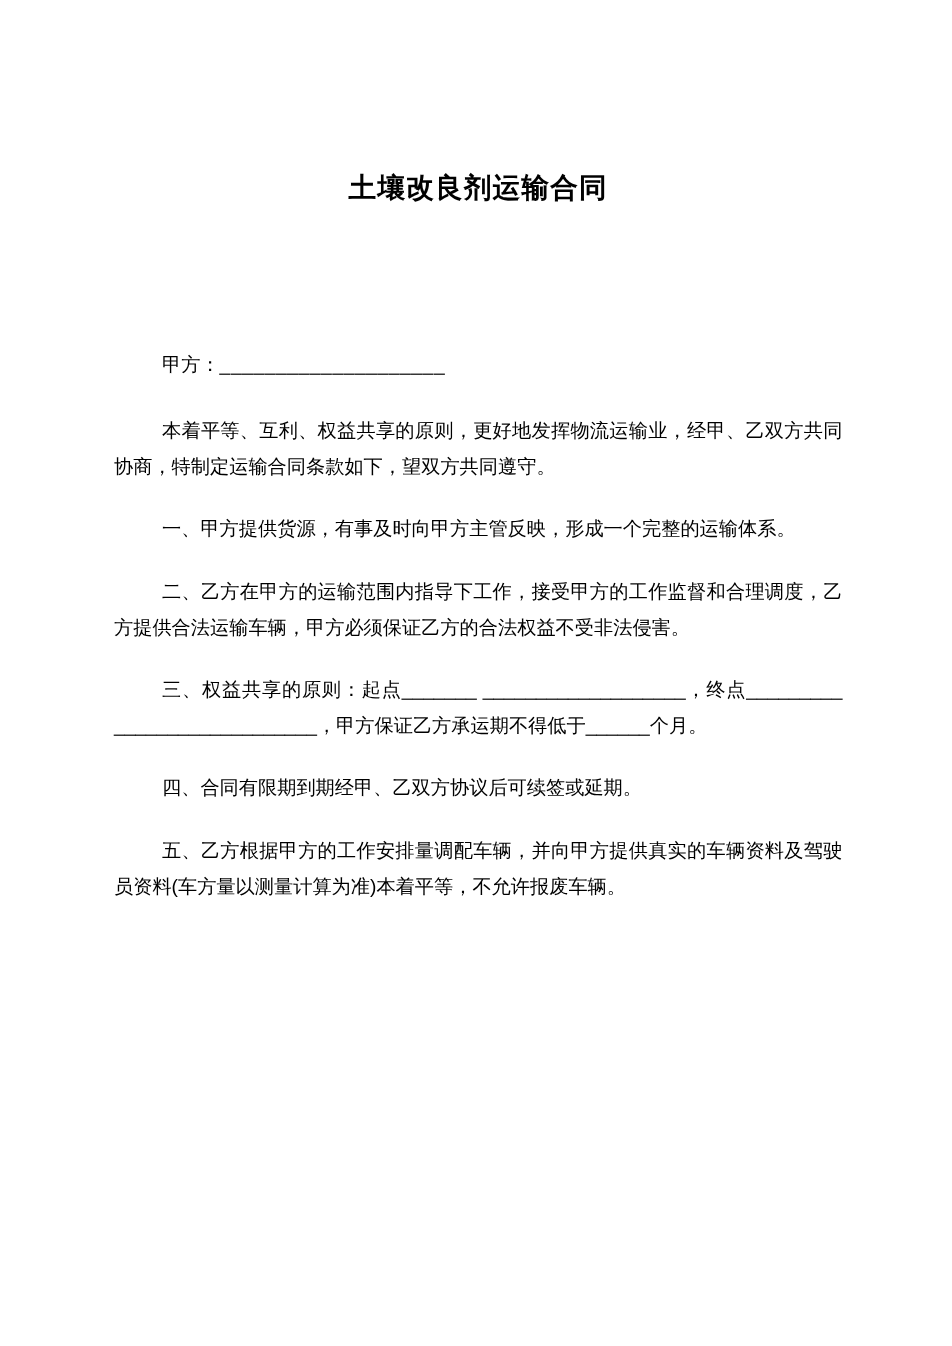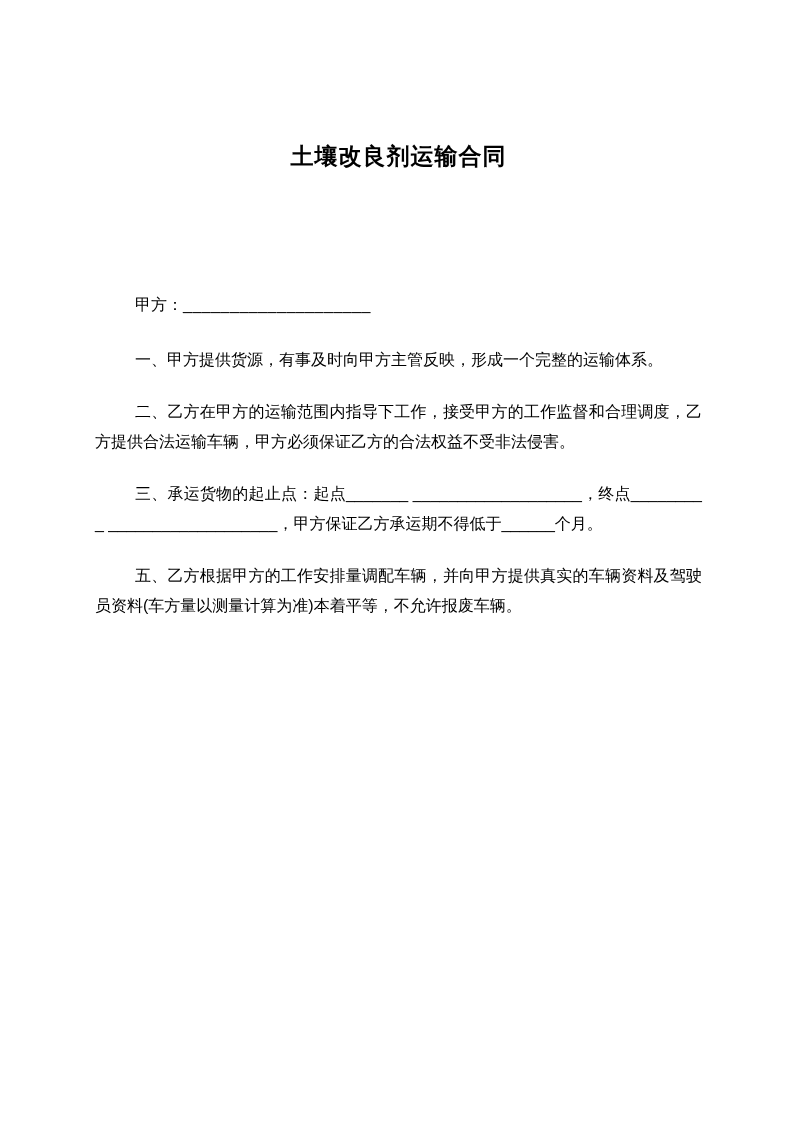--- a/index.html
+++ b/index.html
@@ -66,27 +66,29 @@
 <div class="page">
   <div class="content">
 
     <h1 class="doc-title">土壤改良剂运输合同</h1>
 
     <div class="party-line">
       <span>甲方：</span><span class="party-blank">____________________</span>
     </div>
 
 
+    <p class="para">本着平等、互利、权益共享的原则，更好地发挥物流运输业，经甲、乙双方共同协商，特制定运输合同条款如下，望双方共同遵守。</p>
 
     <p class="para">一、甲方提供货源，有事及时向甲方主管反映，形成一个完整的运输体系。</p>
 
     <p class="para">二、乙方在甲方的运输范围内指导下工作，接受甲方的工作监督和合理调度，乙方提供合法运输车辆，甲方必须保证乙方的合法权益不受非法侵害。</p>
 
-    <p class="para">三、承运货物的起止点：起点_______ ___________________，终点_________ ___________________，甲方保证乙方承运期不得低于______个月。</p>
+    <p class="para">三、权益共享的原则：起点_______ ___________________，终点_________ ___________________，甲方保证乙方承运期不得低于______个月。</p>
 
+    <p class="para">四、合同有限期到期经甲、乙双方协议后可续签或延期。</p>
 
     <p class="para">五、乙方根据甲方的工作安排量调配车辆，并向甲方提供真实的车辆资料及驾驶员资料(车方量以测量计算为准)本着平等，不允许报废车辆。</p>
 
 
   </div>
 
   <div class="page-number">1</div>
 </div>
 
 </body></html>

